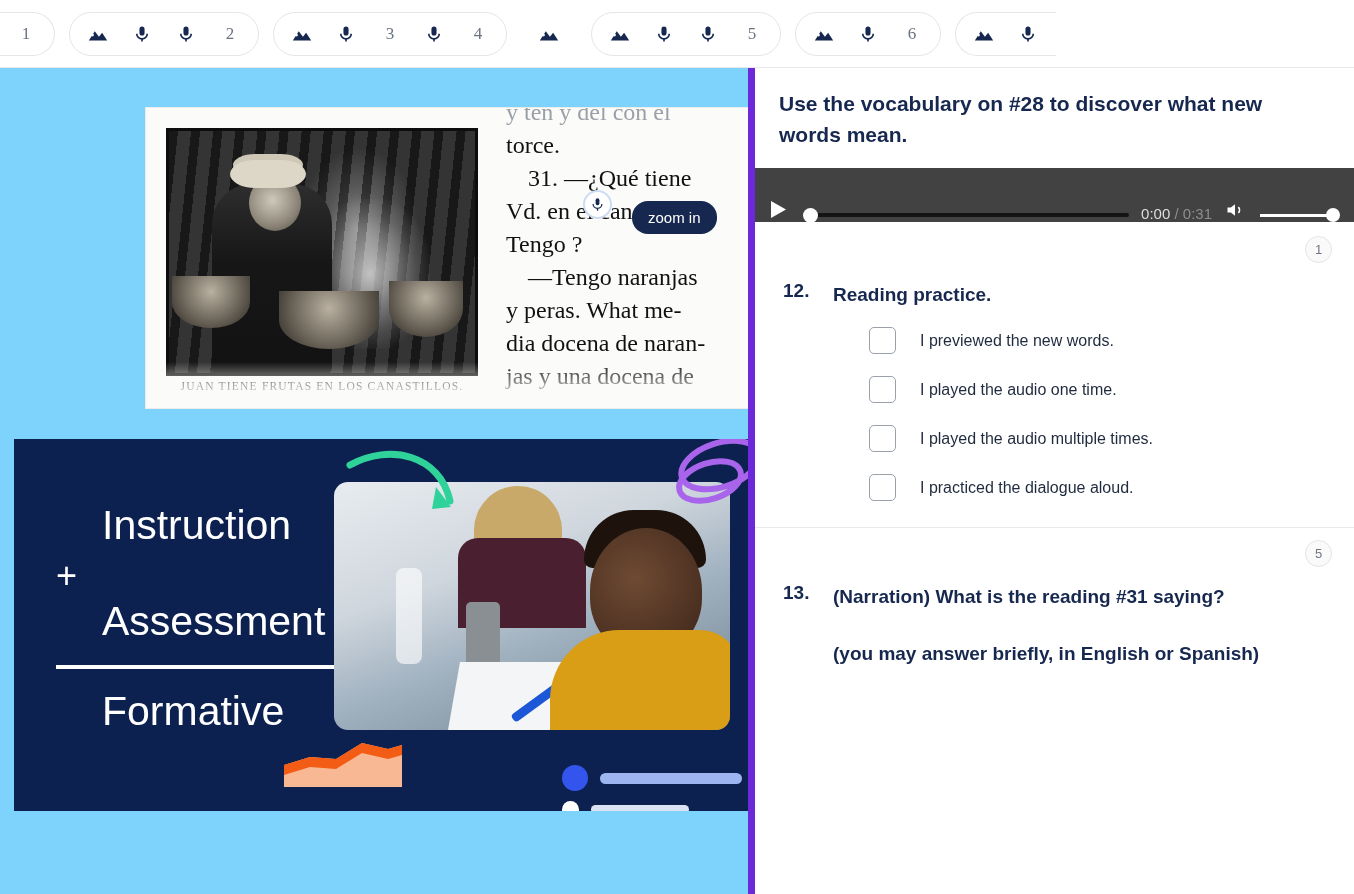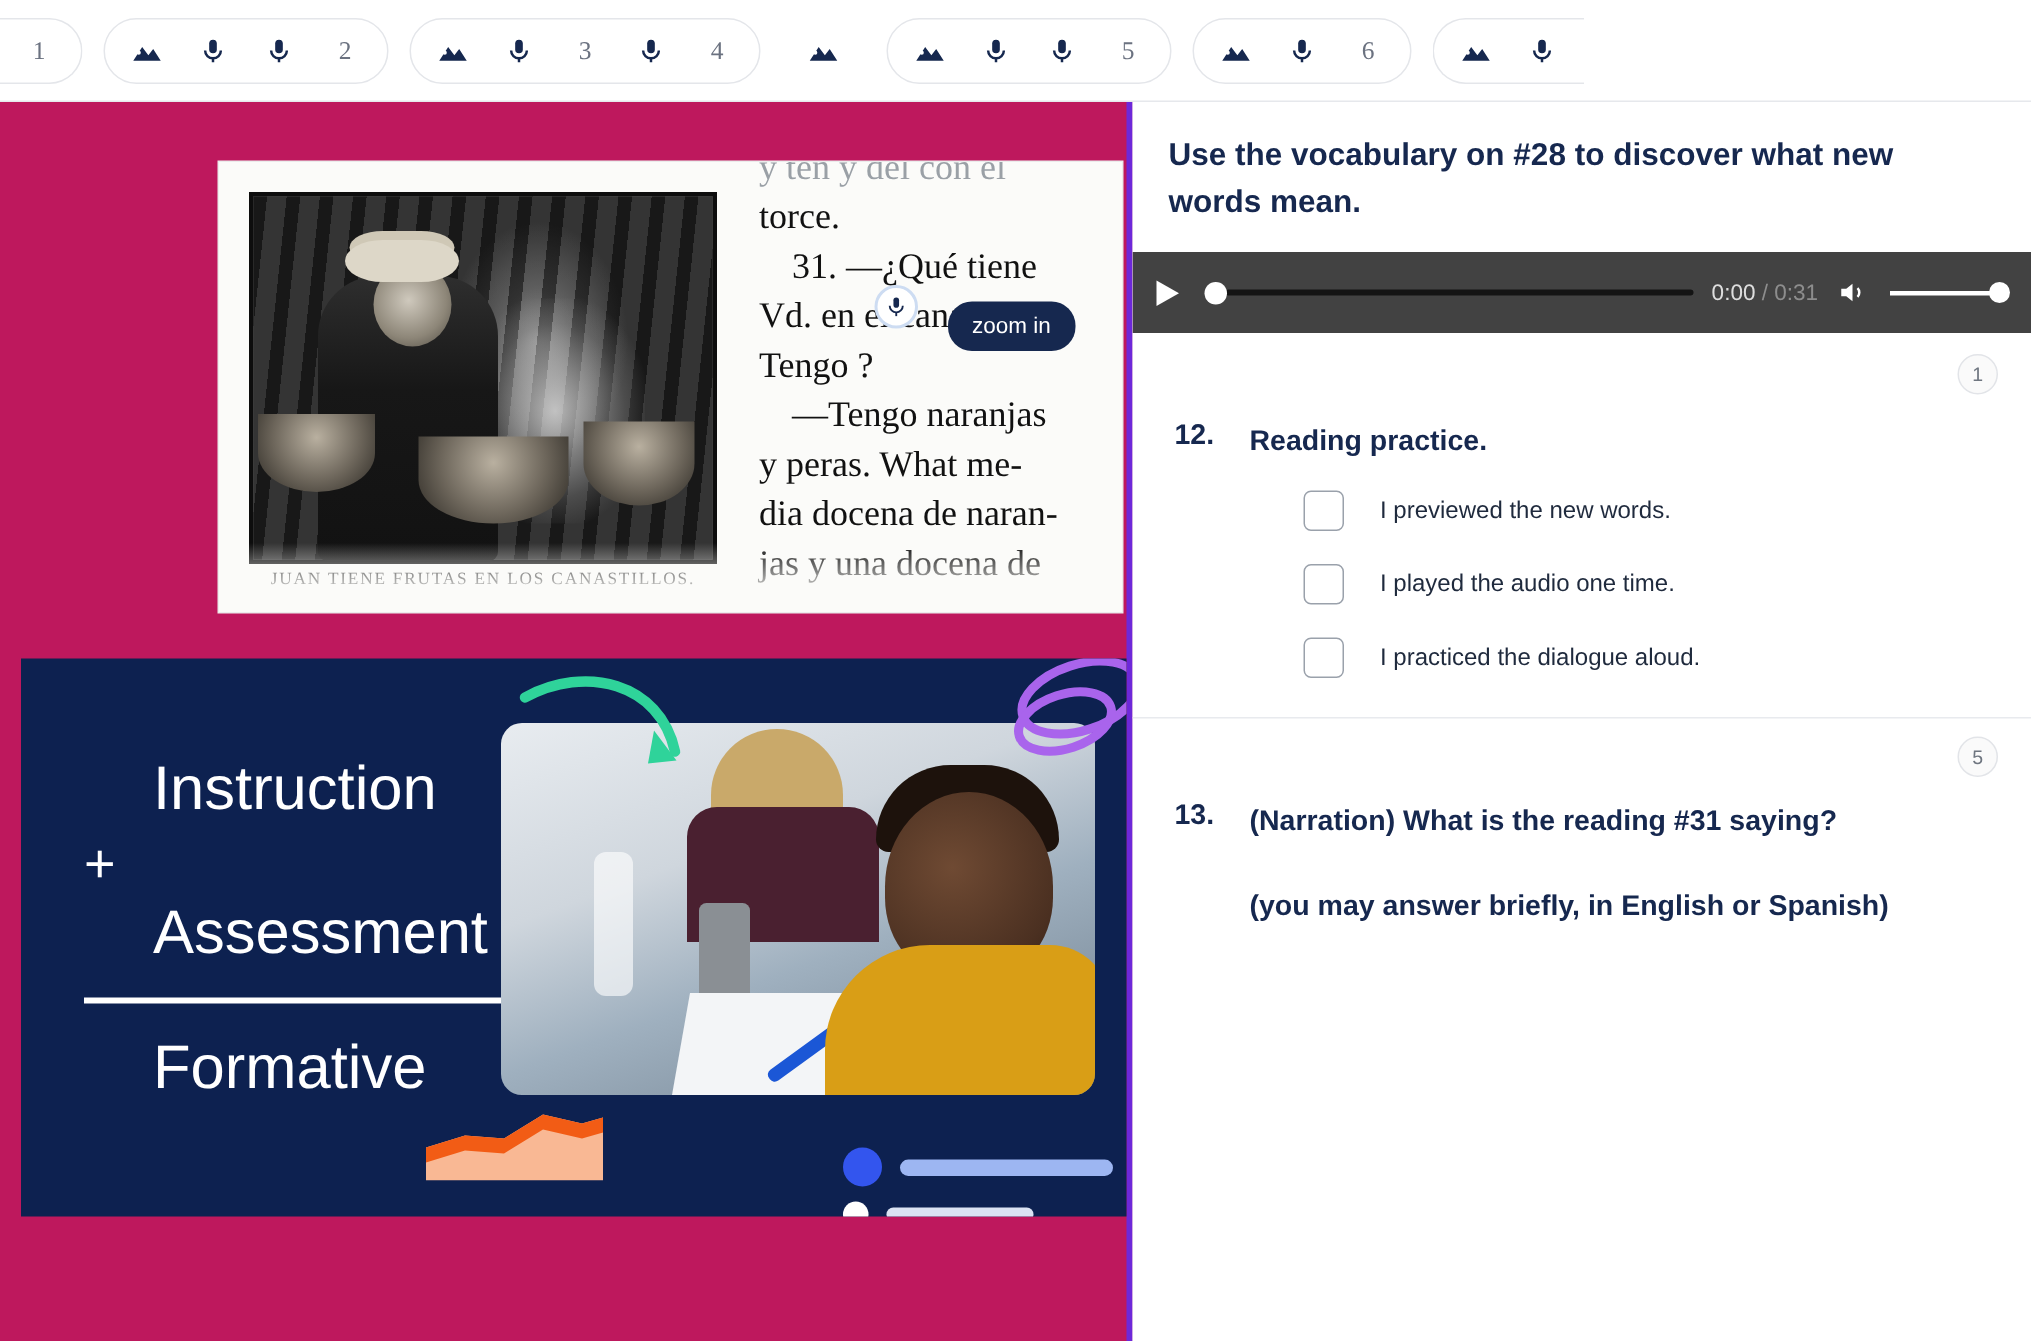--- a/index.html
+++ b/index.html
@@ -53,22 +53,22 @@
 
   
   .content {
     position: absolute; top: 68px; left: 0;
     width: 1354px; height: 826px;
     display: flex;
   }
   .left-pane {
     position: relative;
     width: 755px; height: 826px;
-    background: #be185d;
-    border-right: 4px solid #6d28d9;
+    background: #7dd3fc;
+    border-right: 7px solid #6d28d9;
     overflow: hidden;
   }
   .right-pane {
     position: relative;
     width: 599px; height: 826px;
     background: #fff;
     overflow: hidden;
   }
 
   
@@ -258,21 +258,21 @@
   .bar-white { width: 98px; height: 9px; border-radius: 5px; background: #dbe3f3; }
 
   
   .prompt {
     padding: 20px 44px 18px 24px;
     font-size: 21px; line-height: 31px;
     font-weight: bold; color: #16284f;
   }
   .audio-bar {
     height: 54px; background: #424242;
-    display: flex; align-items: center;
+    display: flex; align-items: flex-end;
     padding: 0 10px; gap: 12px;
   }
   .a-play {
     width: 26px; height: 26px;
     display: flex; align-items: center; justify-content: center;
     cursor: pointer;
   }
   .a-track {
     position: relative; flex: 1; height: 14px;
     display: flex; align-items: center;
@@ -592,20 +592,24 @@
             <div class="check-item">
               <div class="check-box"></div>
               <div class="check-label">I previewed the new words.</div>
             </div>
             <div class="check-item">
               <div class="check-box"></div>
               <div class="check-label">I played the audio one time.</div>
             </div>
             <div class="check-item">
               <div class="check-box"></div>
+              <div class="check-label">I played the audio multiple times.</div>
+            </div>
+            <div class="check-item">
+              <div class="check-box"></div>
               <div class="check-label">I practiced the dialogue aloud.</div>
             </div>
           </div>
       </div>
 
       <div class="hr"></div>
 
       <div class="q-block" style="padding-top:12px;">
         <div class="badge" style="top:12px;">5</div>
         <div class="q-row" style="margin-top:42px;">

